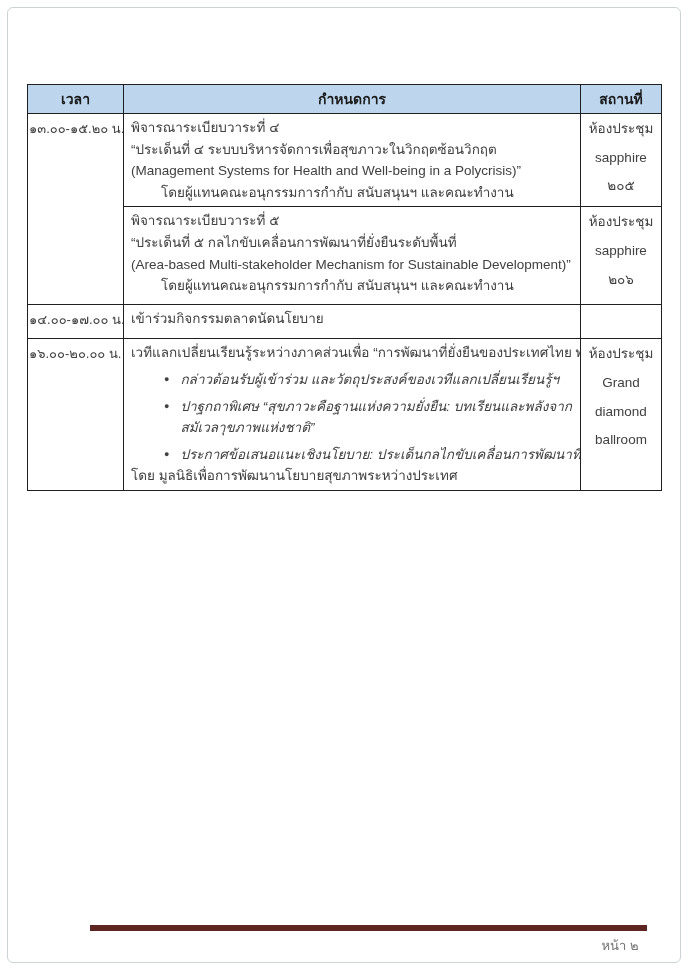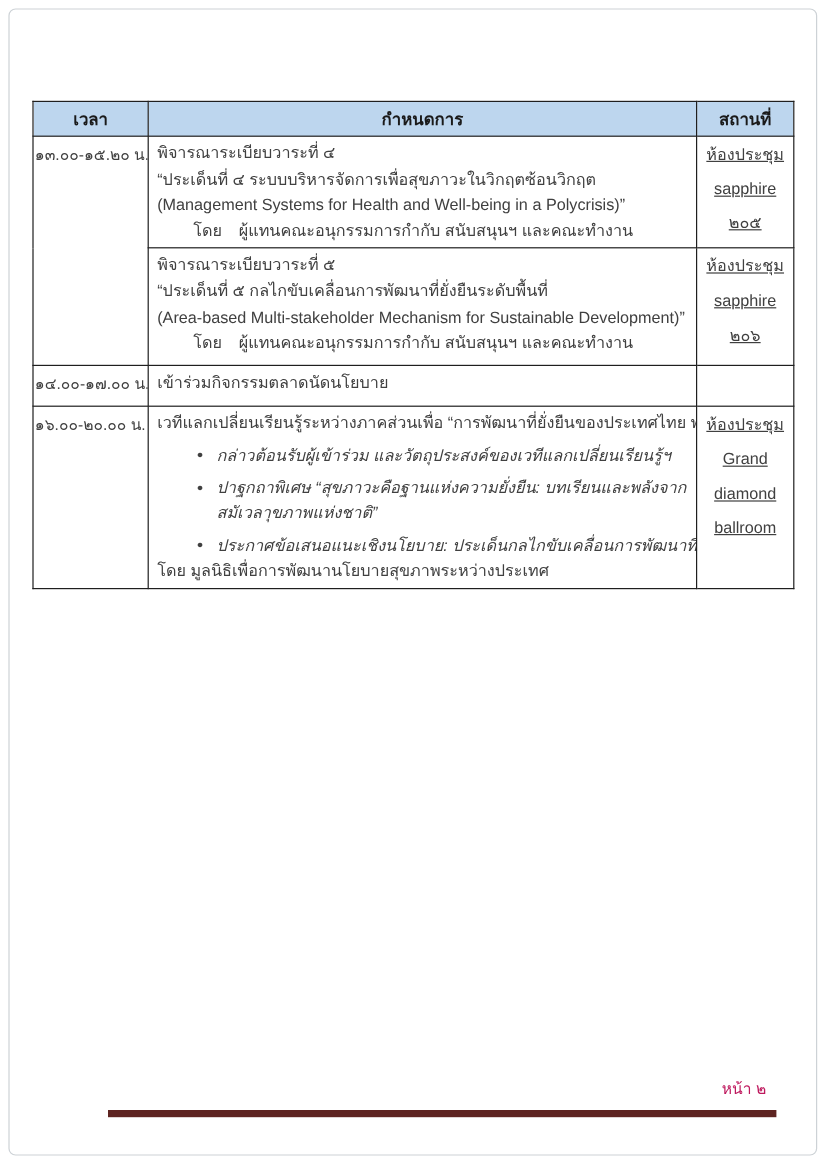--- a/index.html
+++ b/index.html
@@ -43,38 +43,38 @@
     padding:4px 1px 0 1px;
     white-space:nowrap; font-size:13px;
   }
   td.agenda { padding:3px 7px 3px 7px; }
   td.agenda.h1 { height:86px; }
   td.agenda.h2 { height:91px; }
   td.agenda.h3 { height:27px; }
   td.agenda.h4 { height:143px; }
 
   .line { line-height:21.6px; white-space:nowrap; }
-  .by-line { display:flex; gap:14px; padding-left:30px; }
+  .by-line { display:flex; gap:0; padding-left:30px; }
   .by-line span { line-height:21.6px; white-space:nowrap; }
   .bullet-line { display:flex; gap:11px; padding-left:33px; margin-top:5px; }
   .bullet-line .txt { line-height:21.6px;font-style:italic; }
   .bullet-line .txt.nowrap { white-space:nowrap; }
   .bullet-dot { line-height:21.6px; font-size:9px; flex:0 0 auto; }
 
   td.location { text-align:center; padding:1px 2px; }
-  .loc-line { line-height:28.6px; white-space:nowrap;text-decoration:underline; }
+  .loc-line { line-height:28.6px; white-space:nowrap; }
 
   .footer-rule {
     position:absolute; left:90px; top:925px;
     width:557px; height:6px;
     background:#5e2421;
   }
   .page-number {
-    position:absolute; top:897px; left:594px; width:52px;
-    text-align:center; font-size:13px; color:#be185d;
+    position:absolute; top:935px; left:594px; width:52px;
+    text-align:center; font-size:13px; color:#737373;
   }
 </style>
 </head>
 <body>
 
 <div class="page">
   <div class="schedule-wrap">
     <table class="schedule">
       <colgroup>
         <col class="c-time">

